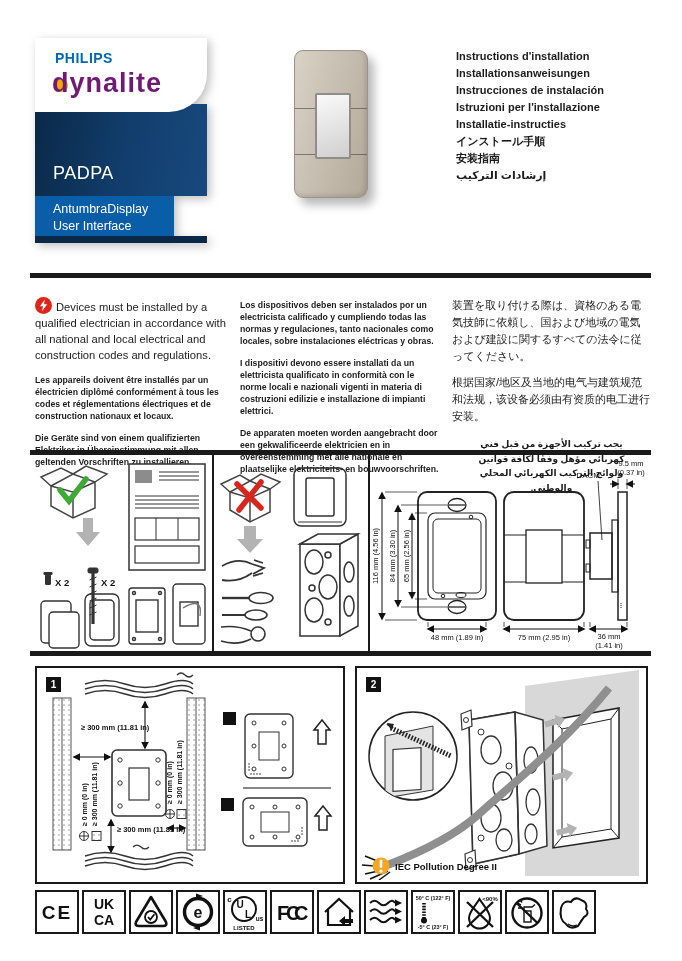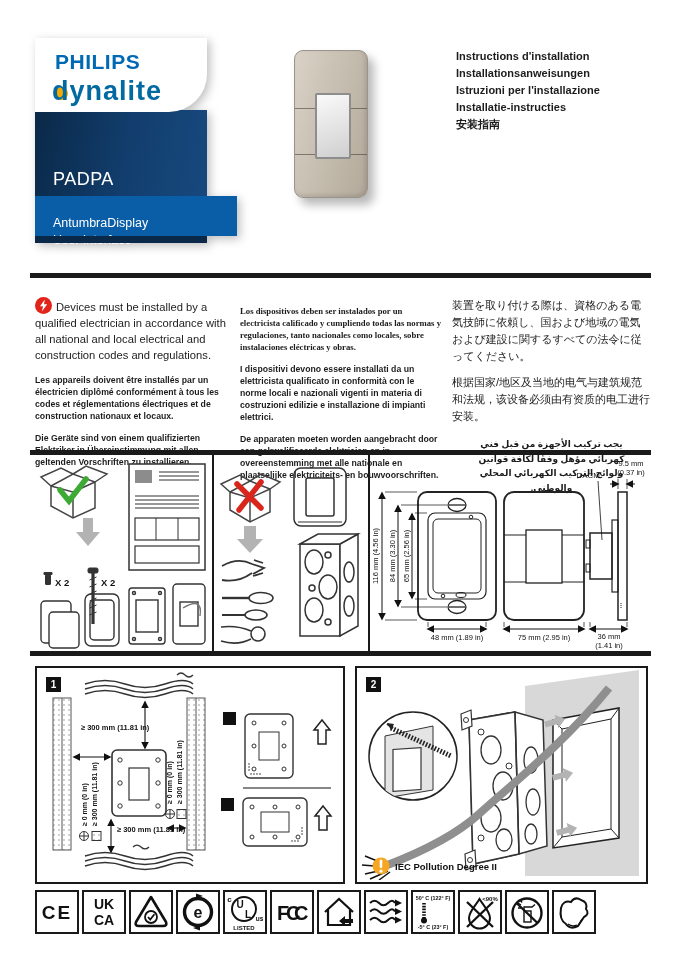--- a/index.html
+++ b/index.html
@@ -3,31 +3,31 @@
 <meta charset="utf-8">
 <style>
   html,body{margin:0;padding:0;background:#fff;}
   .page{position:relative;width:682px;height:961px;background:#fff;overflow:hidden;
         font-family:"Liberation Sans","DejaVu Sans",sans-serif;color:#1c1c1c;}
   
   .logo-block{position:absolute;left:35px;top:38px;width:172px;height:167px;
               filter:drop-shadow(3px 3px 5px rgba(0,0,0,.25));}
   .logo-white{position:absolute;left:0;top:0;width:172px;height:74px;background:#fff;z-index:2;
               border-bottom-right-radius:38px;padding-top:8px;box-sizing:border-box;}
-  .philips-word{margin:4px 0 0 20px;font-size:21px;font-weight:bold;letter-spacing:.5px;color:#0069b4;}
+  .philips-word{margin:4px 0 0 20px;font-size:14px;font-weight:bold;letter-spacing:.5px;color:#0069b4;}
   .dynalite-word{position:relative;margin:2px 0 0 17px;font-size:27px;font-weight:bold;
-                 letter-spacing:1px;color:#0369a1;}
+                 letter-spacing:1px;color:#701a75;}
   .dynalite-word .d-dot{position:absolute;left:3px;top:11px;width:13px;height:13px;border-radius:50%;
                  background:#f2a900;z-index:-1;}
-  .band-model{position:absolute;left:0;top:72px;width:172px;height:92px;
+  .band-model{position:absolute;left:0;top:66px;width:172px;height:92px;
               background:linear-gradient(100deg,#0a2948 0%,#123e6e 55%,#17497e 100%);z-index:1;
               display:flex;align-items:flex-end;}
   .band-model span{margin:0 0 12px 18px;color:#fff;font-size:18px;letter-spacing:.5px;}
-  .band-product{position:absolute;left:0;top:158px;width:202px;height:40px;background:#0a5ea8;z-index:2;
-              color:#fff;font-size:12.5px;line-height:1.35;padding:19px 0 0 18px;box-sizing:border-box;}
+  .band-product{position:absolute;left:0;top:158px;width:139px;height:40px;background:#0a5ea8;z-index:2;
+              color:#fff;font-size:12.5px;line-height:1.35;padding:5px 0 0 18px;box-sizing:border-box;}
   .band-foot{position:absolute;left:0;top:198px;width:172px;height:7px;background:#0a2948;z-index:2;}
   
   .product-photo{position:absolute;left:294px;top:50px;width:72px;height:146px;border-radius:9px;
      background:linear-gradient(105deg,#d9d2c6 0%,#c7bfb1 45%,#b3a99a 100%);
      border:1px solid #9a958c;box-shadow:6px 7px 10px rgba(0,0,0,.28), inset -2px -2px 4px rgba(0,0,0,.12);}
   .product-photo .seam{position:absolute;left:0;width:100%;height:1px;background:rgba(60,55,48,.55);}
   .product-photo .screen{position:absolute;left:20px;top:42px;width:32px;height:62px;border:2px solid #8d8d8d;
      background:linear-gradient(160deg,#fafafa,#dcdcdc 70%,#cfcfcf);border-radius:2px;}
   
   .title-block{position:absolute;left:440px;top:48px;width:215px;}
@@ -36,21 +36,21 @@
   .title-block li{line-height:17px;padding-left:16px;}
   
   .rule{position:absolute;left:30px;width:621px;height:5px;background:#1a1a1a;}
   
   .warn-col{position:absolute;top:297px;}
   .warn-col.c1{left:35px;width:197px;}
   .warn-col.c2{left:240px;width:203px;}
   .warn-col.c3{left:452px;width:199px;}
   .warn-en{font-size:11.2px;font-weight:normal;line-height:1.42;margin:0;}
   .warn-sm{font-size:8.7px;font-weight:bold;line-height:1.38;margin:10px 0 0 0;}
-  .warn-sm.first{margin-top:8px;font-family:Liberation Serif, serif;}
+  .warn-sm.first{margin-top:2px;}
   .warn-cjk{font-size:11px;font-weight:normal;line-height:1.55;margin:0 0 9px 0;}
   .warn-ar{font-size:9px;font-weight:bold;line-height:1.6;margin:12px;direction:rtl;text-align:center;}
   .bolt-icon{display:inline-block;vertical-align:-3px;margin-right:4px;}
   
   .diagram{position:absolute;top:456px;height:194px;}
   .vsep{position:absolute;top:455px;width:2px;height:196px;background:#1a1a1a;}
   
   .step-panel{position:absolute;top:666px;height:218px;border:2px solid #1a1a1a;box-sizing:border-box;background:#fff;}
   .panel1{left:35px;width:310px;}
   .panel2{left:355px;width:293px;}
@@ -85,23 +85,26 @@
   <div class="product-photo">
     <div class="seam" style="top:57px"></div>
     <div class="seam" style="top:103px"></div>
     <div class="screen"></div>
   </div>
 
   <div class="title-block">
     <ul>
       <li>Instructions d'installation</li>
       <li>Installationsanweisungen</li>
+      <li>Instrucciones de instalación</li>
       <li>Istruzioni per l'installazione</li>
       <li>Installatie-instructies</li>
+      <li>インストール手順</li>
       <li>安装指南</li>
+      <li>إرشادات التركيب</li>
     </ul>
   </div>
 
   <div class="rule" style="top:273px"></div>
 
   <div class="warn-col c1">
     <p class="warn-en"><svg class="bolt-icon" width="17" height="17" viewBox="0 0 17 17">
           <circle cx="8.5" cy="8.5" r="8.5" fill="#e2231a"></circle>
           <path d="M9.8 2.5 L5 9.3 H8 L6.9 14.5 L12.2 7.2 H9 Z" fill="#fff"></path>
         </svg><span>Devices must be installed by a qualified electrician in accordance with all national and local electrical and construction codes and regulations.</span></p>

